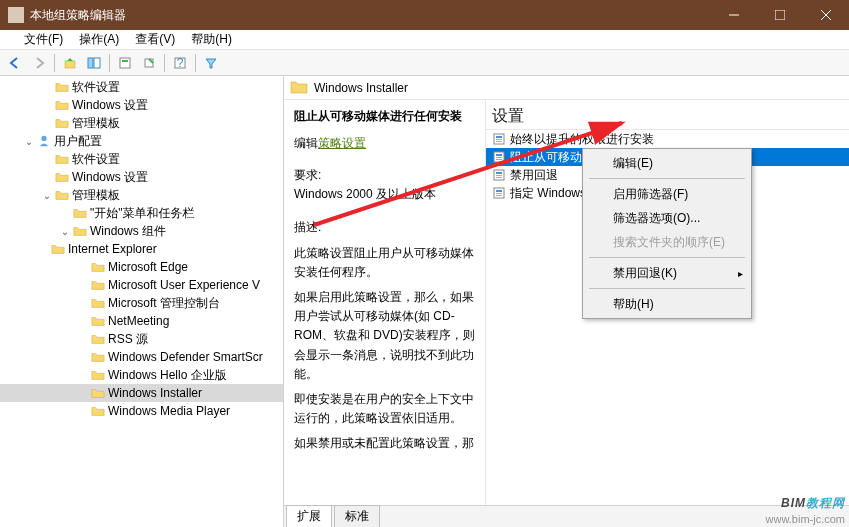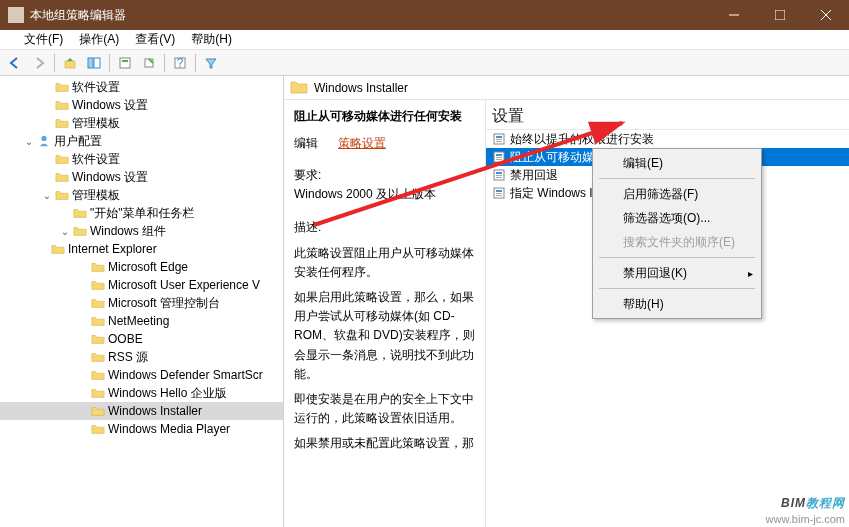--- a/index.html
+++ b/index.html
@@ -27,21 +27,21 @@
 .tree-item .fld { width: 16px; height: 14px; display: flex; align-items: center; justify-content: center; margin-right: 2px; }
 .tree-item .fld svg { width: 14px; height: 12px; }
 
 .right { flex: 1; display: flex; flex-direction: column; }
 .path-header { height: 24px; background: #fff; border-bottom: 1px solid #e5e5e5; display: flex; align-items: center; padding: 0 6px; gap: 6px; }
 .path-header .fld { width: 18px; height: 16px; }
 
 .right-body { flex: 1; display: flex; position: relative; }
 .details { width: 202px; padding: 8px 10px; border-right: 1px solid #e5e5e5; overflow: hidden; }
 .details .pol-title { font-weight: bold; margin-bottom: 10px; }
-.details .link { color: #c2410c; text-decoration: underline; margin-left: 20px; }
+.details .link { color: #4d7c0f; text-decoration: underline; }
 .details .section { margin-top: 14px; line-height: 1.6; }
 .details p { margin-top: 6px; line-height: 1.6; }
 
 .list { flex: 1; padding-top: 4px; position: relative; }
 .list-header { padding: 2px 6px; color: #1a1a1a; font-size: 16px; border-bottom: 1px solid #e8e8e8; }
 .list-row { display: flex; align-items: center; height: 18px; padding: 0 6px; gap: 4px; white-space: nowrap; }
 .list-row.selected { background: #0078d7; color: #fff; }
 .list-row .li-icon { width: 14px; display: flex; align-items: center; justify-content: center; }
 
 .tabs { height: 22px; border-top: 1px solid #d0d0d0; display: flex; align-items: flex-end; padding-left: 2px; background: #f4f4f4; }
@@ -266,29 +266,20 @@
         <span>Microsoft 管理控制台</span>
       </div>
       <div class="tree-item" style="padding-left: 76px;">
         <span class="exp"></span>
         <span class="fld">
           <svg viewBox="0 0 16 12">
             <path class="fico" d="M1 2 L5 2 L7 4 L15 4 L15 11 L1 11 Z"></path>
           </svg>
         </span>
         <span>NetMeeting</span>
-      </div>
-      <div class="tree-item" style="padding-left: 76px;">
-        <span class="exp"></span>
-        <span class="fld">
-          <svg viewBox="0 0 16 12">
-            <path class="fico" d="M1 2 L5 2 L7 4 L15 4 L15 11 L1 11 Z"></path>
-          </svg>
-        </span>
-        <span>OOBE</span>
       </div>
       <div class="tree-item" style="padding-left: 76px;">
         <span class="exp"></span>
         <span class="fld">
           <svg viewBox="0 0 16 12">
             <path class="fico" d="M1 2 L5 2 L7 4 L15 4 L15 11 L1 11 Z"></path>
           </svg>
         </span>
         <span>RSS 源</span>
       </div>
@@ -399,34 +390,38 @@
                   <rect x="1" y="1" width="10" height="10" fill="#fff" stroke="#888"></rect>
                   <rect x="3" y="3" width="6" height="2" fill="#4a90d9"></rect>
                   <rect x="3" y="6" width="6" height="1" fill="#aaa"></rect>
                   <rect x="3" y="8" width="6" height="1" fill="#aaa"></rect>
                 </svg>
               </span>
               <span>指定 Windows Installer 搜索文件夹的顺序</span>
             </div>
           </div>
 
-        <div class="ctxmenu" style="left:106px; top:48px;">
+        <div class="ctxmenu" style="left:96px; top:48px;">
           <div class="mi">编辑(E)</div>
           <div class="msep"></div>
           <div class="mi">启用筛选器(F)</div>
           <div class="mi">筛选器选项(O)...</div>
           <div class="mi disabled">搜索文件夹的顺序(E)</div>
           <div class="msep"></div>
           <div class="mi msub">禁用回退(K)</div>
           <div class="msep"></div>
           <div class="mi">帮助(H)</div>
         </div>
       </div>
     </div>
 
+    <div class="tabs">
+      <div class="tab">扩展</div>
+      <div class="tab inactive">标准</div>
+    </div>
   </div>
 </div>
 
 <svg class="arrow" width="340" height="120">
   <defs>
       <marker id="ah" markerWidth="10" markerHeight="10" refX="8" refY="3" orient="auto">
         <path d="M0,0 L0,6 L9,3 Z" fill="#e8262a"></path>
       </marker>
     </defs>
   <line x1="10" y1="110" x2="318" y2="8" stroke="#e8262a" stroke-width="4" marker-end="url(#ah)"></line>

